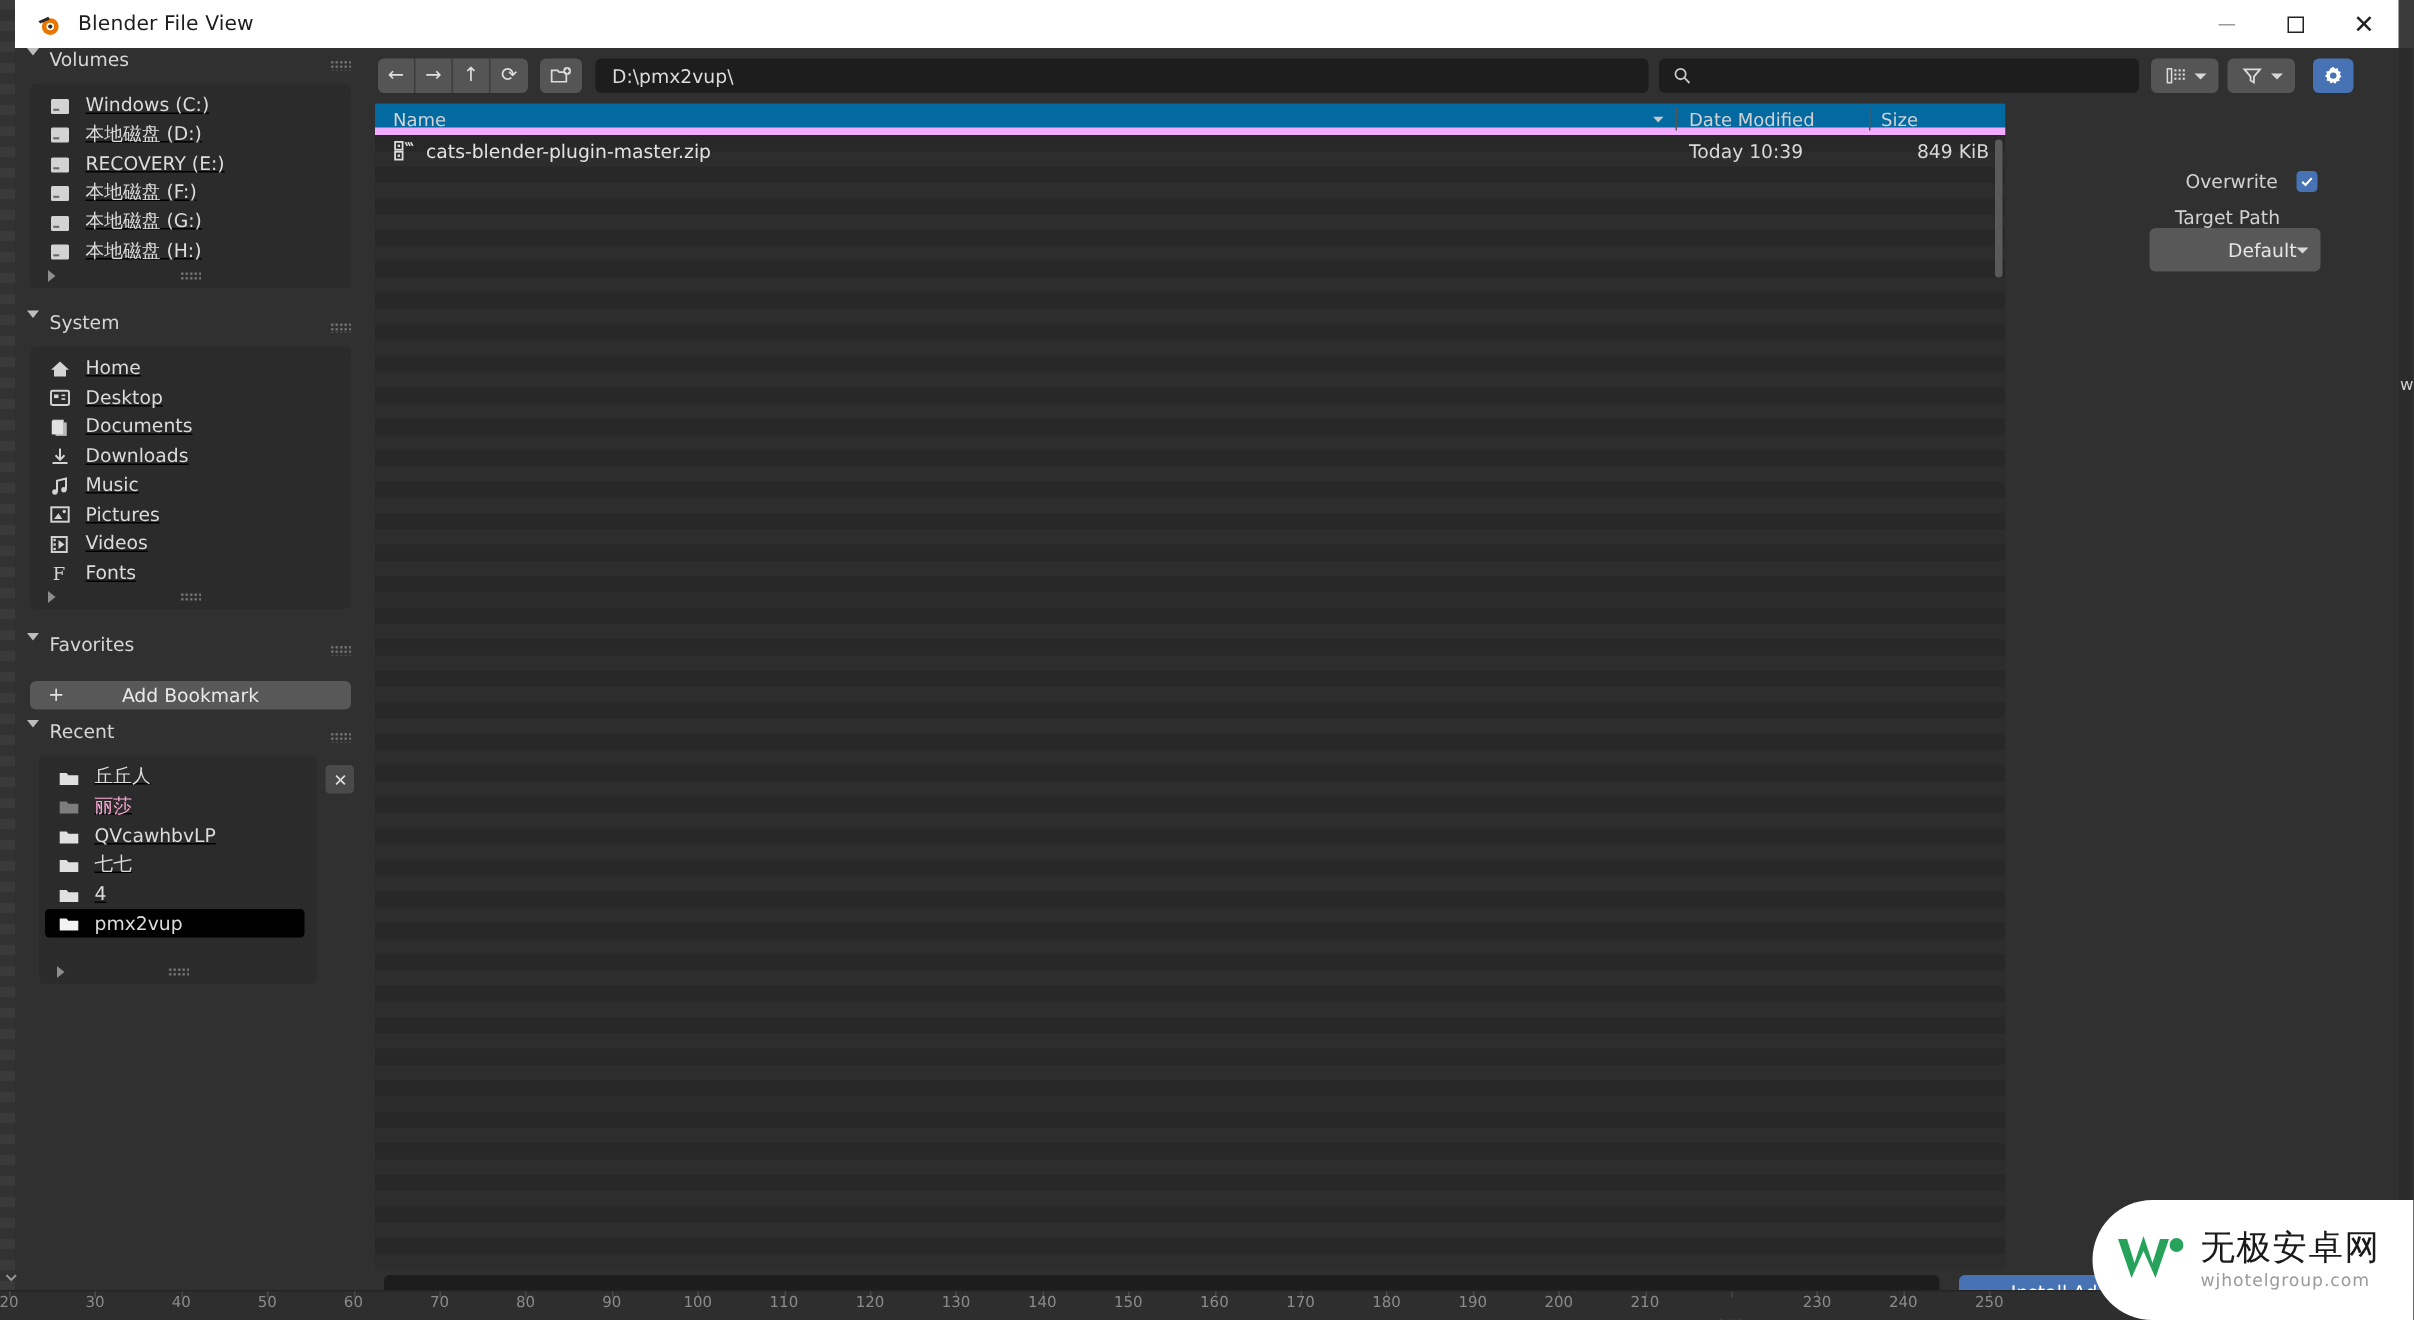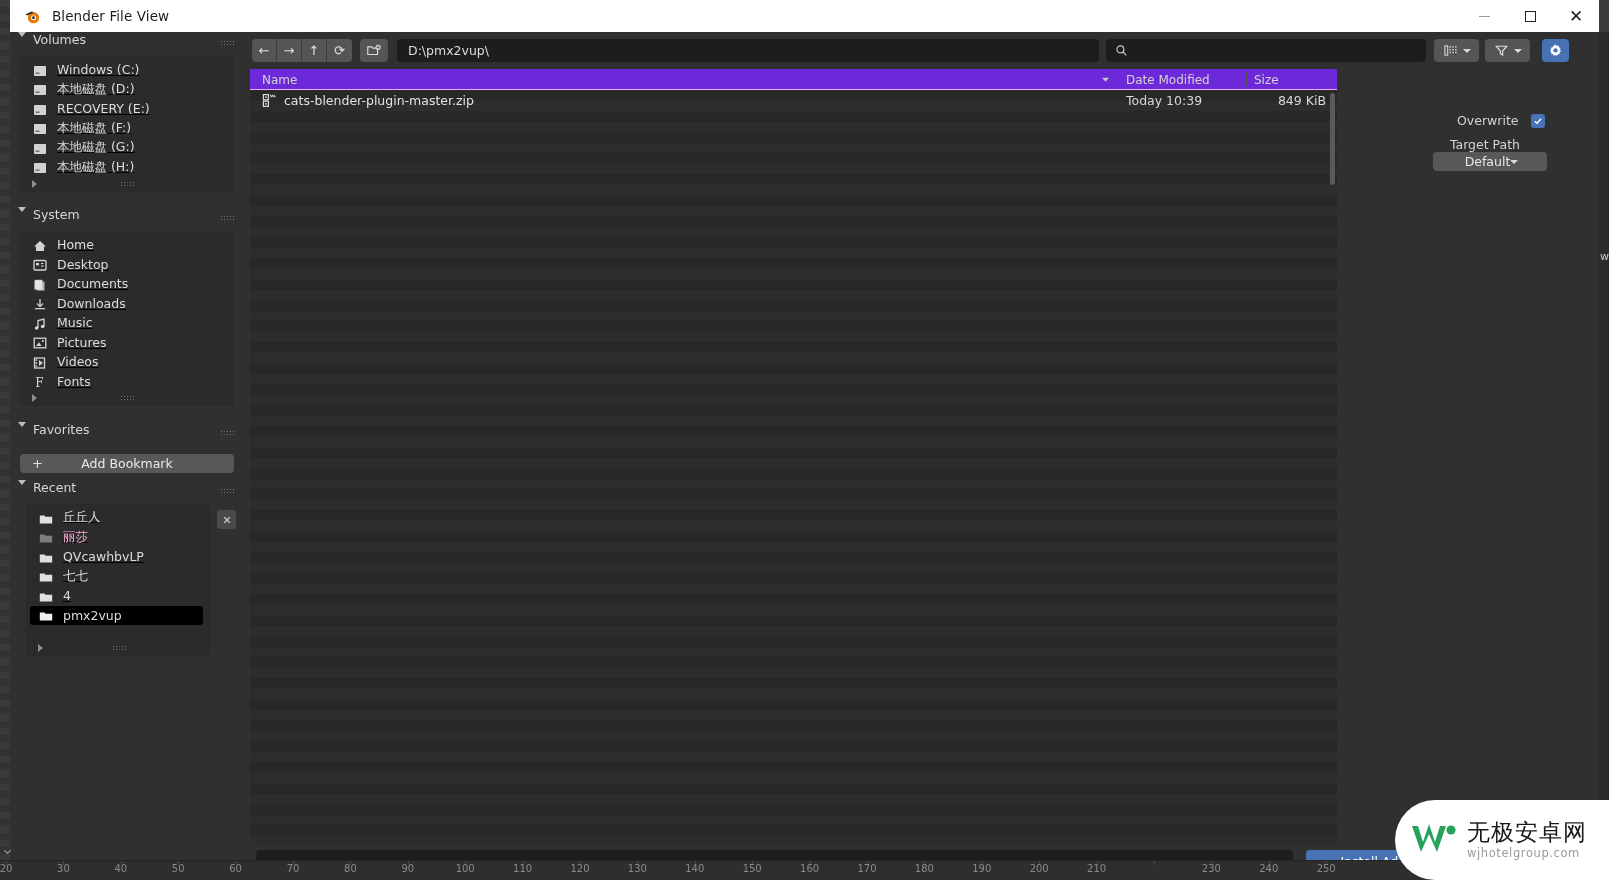--- a/index.html
+++ b/index.html
@@ -87,41 +87,41 @@
       display:flex; align-items:center; padding-left:9px; }
   .dropbtn { position:absolute; top:7px; height:23px; background:#555; border-radius:4px;
       display:flex; align-items:center; justify-content:center; gap:5px; }
   .gearbtn { position:absolute; top:7px; width:27px; height:23px; background:#4772b3; border-radius:4px;
       display:flex; align-items:center; justify-content:center; }
   .chev { width:0;height:0;border-left:4px solid transparent;border-right:4px solid transparent;
       border-top:4.5px solid #d8d8d8; }
 
   
   .filelist { position:absolute; left:240px; top:37px; width:1087px; height:773px; background:#282828; }
-  .collhdr { position:absolute; left:0; top:0; width:1087px; height:21px; background:#6d28d9;
-      border-bottom:1px solid #f0abfc; }
+  .collhdr { position:absolute; left:0; top:0; width:1087px; height:21px; background:#0369a1;
+      border-bottom:5px solid #f0abfc; }
   .collhdr .ch { position:absolute; top:0; height:21px; display:flex; align-items:center;
       font-size:12px; color:#d3d3d3; }
   .collhdr .sep { position:absolute; top:3px; width:1px; height:15px; background:#565656; }
   .stripes { position:absolute; left:0; top:21px; width:1087px; height:752px; }
   .stripe { position:absolute; left:0; width:1087px; height:10.5px; background:#2d2d2d; }
   .frow { position:absolute; left:0; top:21px; width:1087px; height:21px; display:flex; align-items:center; }
   .frow .fico { width:15px; height:15px; margin-left:11px; margin-right:8px; position:relative; }
   .frow .fname { font-size:12.5px; color:#e2e2e2; }
   .frow .fdate { position:absolute; font-size:12.5px; color:#d8d8d8; }
   .frow .fsize { position:absolute; font-size:12.5px; color:#d8d8d8; text-align:right; }
 
   
   .rpanel { position:absolute; left:1327px; top:37px; width:262px; height:773px; background:#303030; }
   .rrow { position:absolute; display:flex; align-items:center; }
   .rlabel { font-size:12.5px; color:#d2d2d2; }
   .cbox { width:14px; height:14px; background:#4772b3; border-radius:3px;
       display:flex; align-items:center; justify-content:center; }
-  .rselect { height:19px; background:#585858; border-radius:4px; display:flex; align-items:center;
-      padding:0 8px 0 11px; justify-content:center; }
+  .rselect { height:29px; background:#585858; border-radius:4px; display:flex; align-items:center;
+      padding:0 8px 0 11px; justify-content:flex-end; }
   .rselect span { font-size:12.5px; color:#e6e6e6; }
 
   
   .botbar { position:absolute; left:232px; top:810px; width:1357px; height:50px; }
   .namefield { position:absolute; left:14px; top:8px; width:1037px; height:22px; background:#1d1d1d;
       border-radius:4px; }
   .execbtn { position:absolute; left:1064px; top:8px; width:155px; height:22px; background:#4772b3;
       border-radius:4px; display:flex; align-items:center; justify-content:center; }
   .execbtn span { font-size:12.5px; color:#fff; }
 

